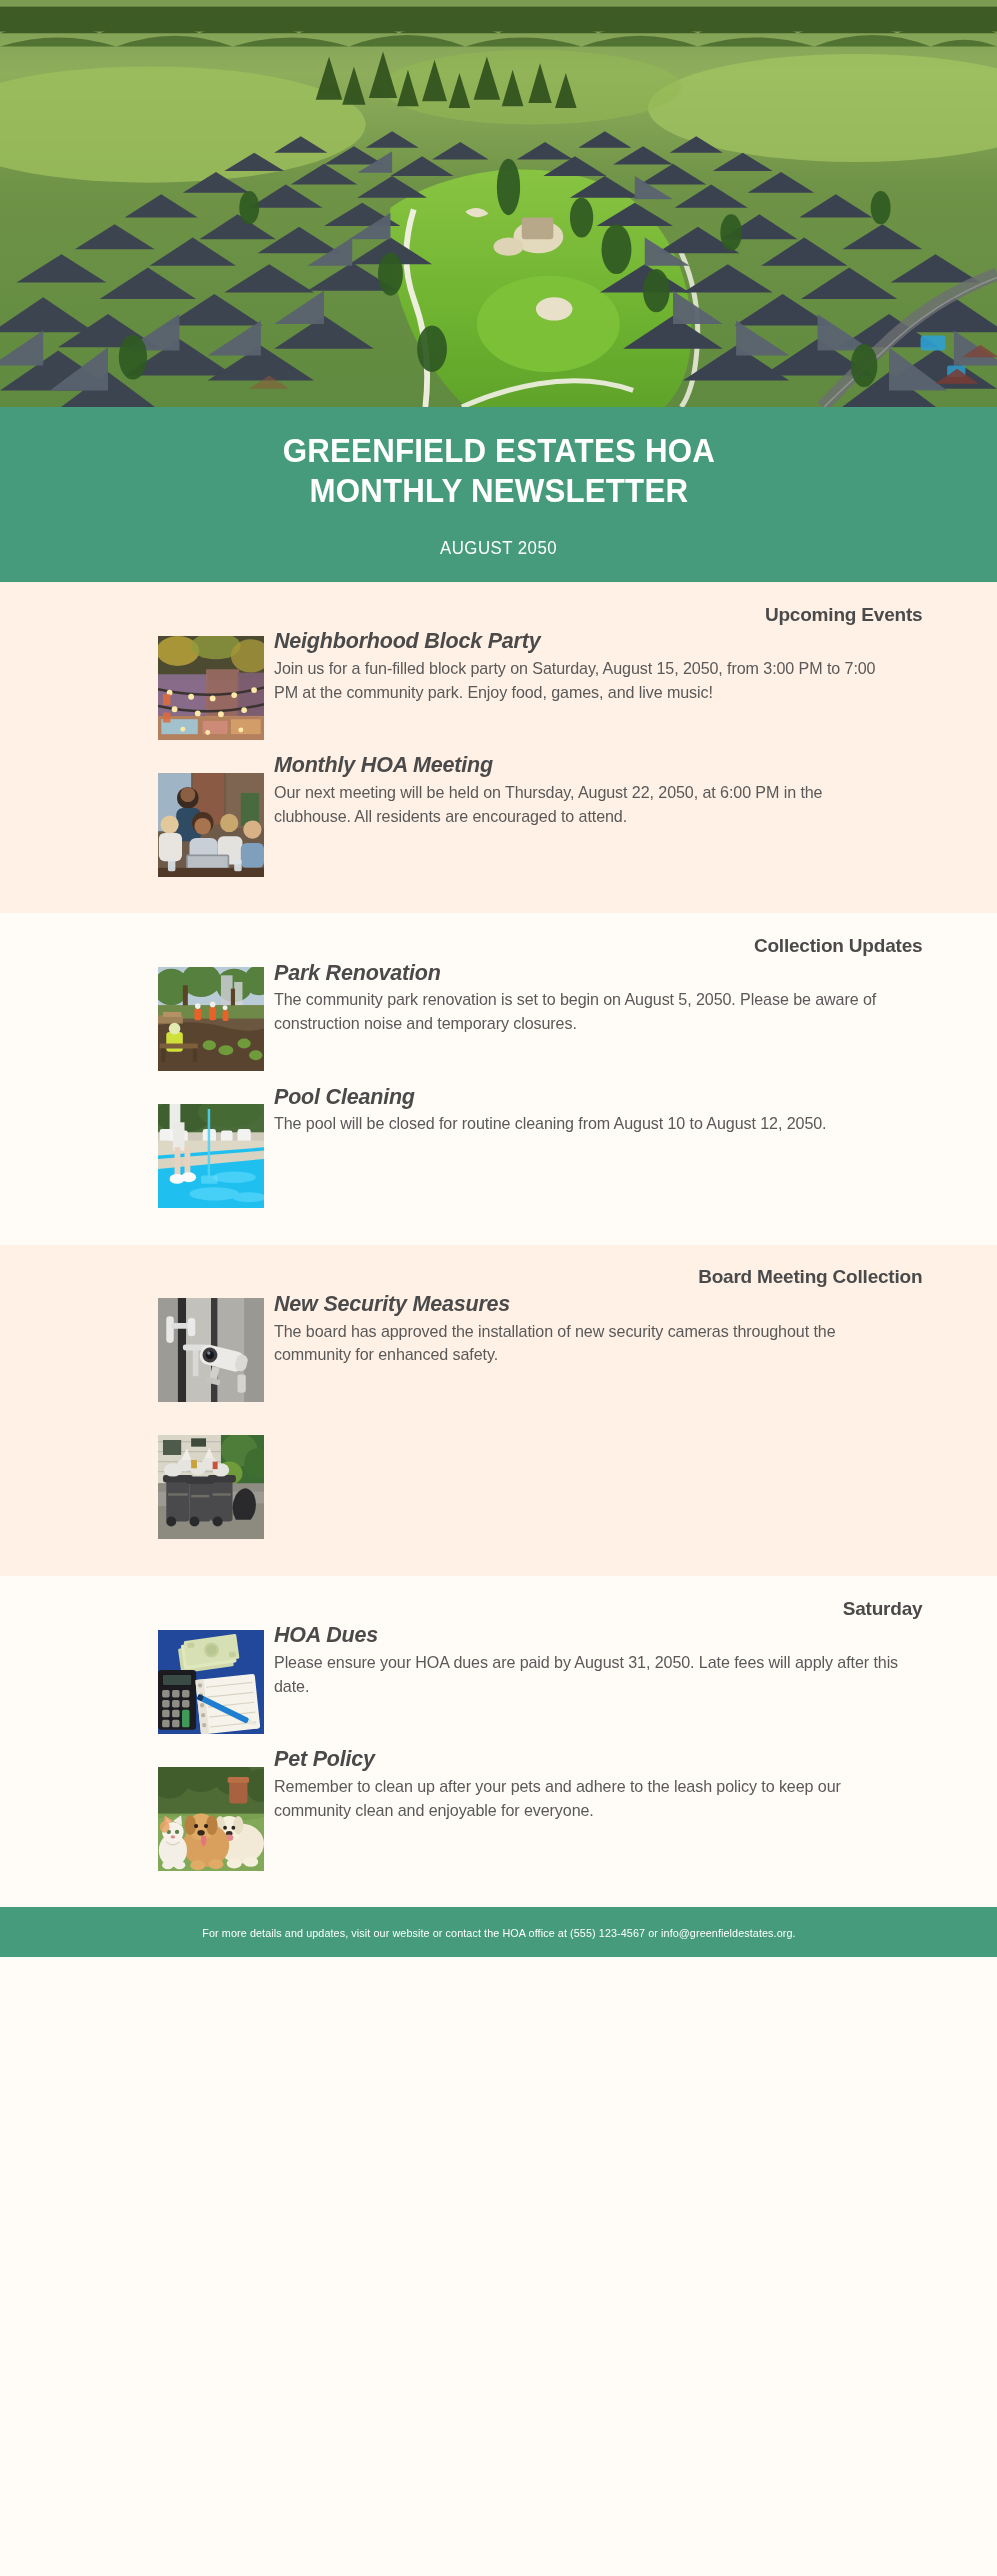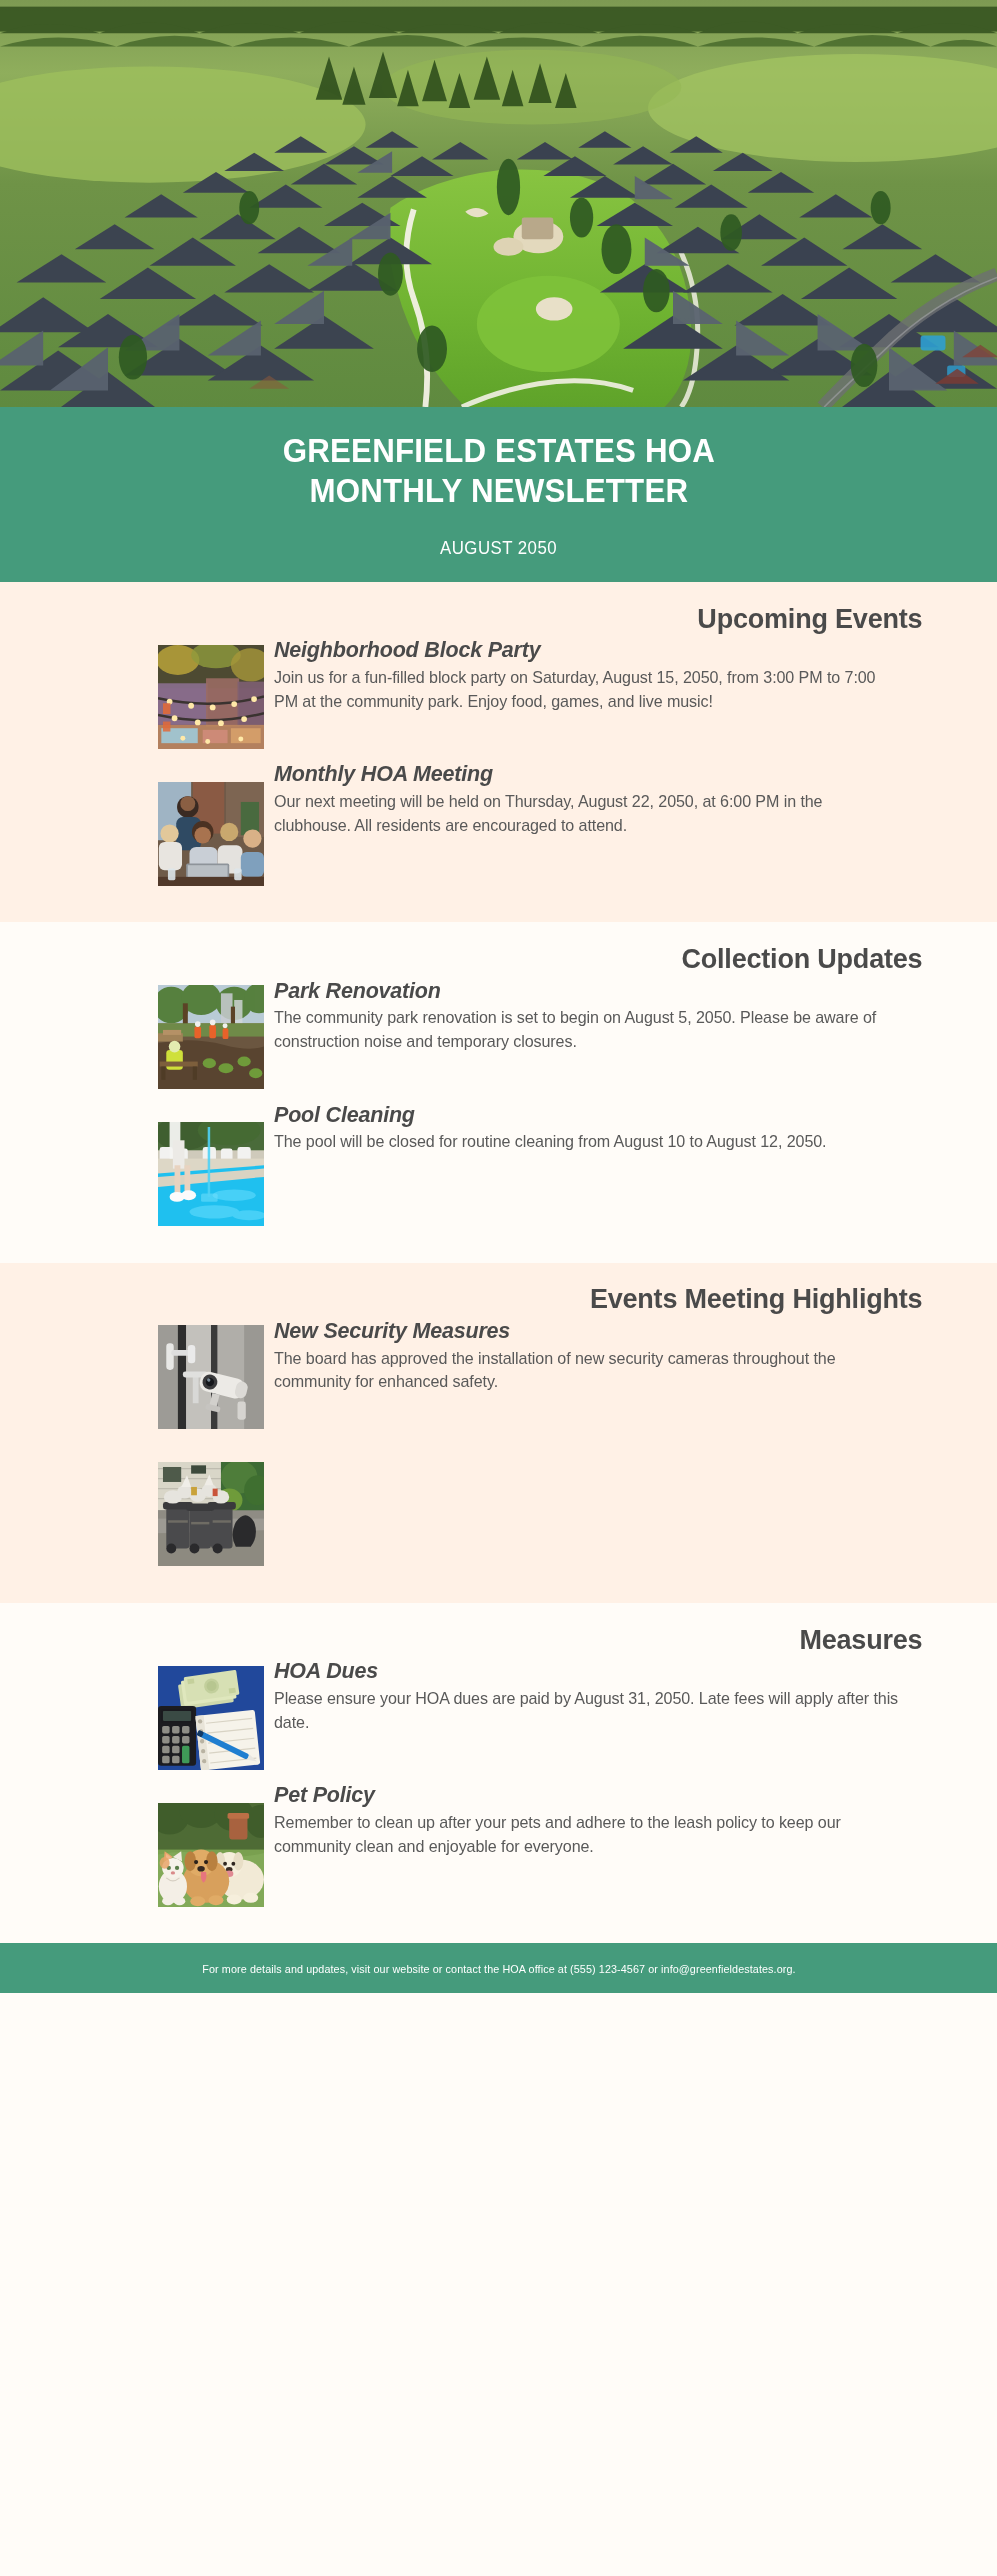--- a/index.html
+++ b/index.html
@@ -42,21 +42,21 @@
 
   
   .section { width:997px; padding:21.6px 0 25px 0; }
   .section.cream { background:#FFF1E6; }
   .section.light { background:#FFFCF8; }
 
   .sec-inner { width:881px; margin:0 auto; }
 
   .sec-heading {
     text-align:right;
-    font-size:27px; font-weight:bold;
+    font-size:19px; font-weight:bold;
     color:#4A4A4A;
     letter-spacing:-0.2px;
     padding-right:16.6px;
     margin-bottom:1.7px;
   }
 
   .item { display:flex; align-items:flex-start; margin-bottom:11.6px; }
   .item-media { width:216px; flex:0 0 216px; display:flex; justify-content:flex-end; padding-right:10px; padding-top:21.6px; }
   .thumb { width:106px; height:104px; overflow:hidden; display:block; background:#ddd; }
   .thumb svg { display:block; width:106px; height:104px; }
@@ -447,21 +447,21 @@
       <div class="item-body">
         <div class="item-title">Pool Cleaning</div>
         <div class="item-text">The pool will be closed for routine cleaning from August 10 to August 12, 2050.</div>
       </div>
     </div>
   </div>
 </div>
 
 <div class="section cream">
   <div class="sec-inner">
-    <div class="sec-heading">Events Meeting Highlights</div>
+    <div class="sec-heading">Board Meeting Collection</div>
 
     <div class="item tight">
       <div class="item-media">
         <span class="thumb">
           <svg viewBox="0 0 128 125" preserveAspectRatio="none">
             <rect width="128" height="125" fill="#b7b5b0"></rect>
             <rect x="0" y="0" width="24" height="125" fill="#9d9b96"></rect>
             <rect x="24" y="0" width="10" height="125" fill="#2e2e2e"></rect>
             <rect x="34" y="0" width="30" height="125" fill="#c3c1bc"></rect>
             <rect x="64" y="0" width="8" height="125" fill="#3a3a3a"></rect>
@@ -546,21 +546,21 @@
             </g>
           </svg>
         </span>
       </div>
     </div>
   </div>
 </div>
 
 <div class="section light">
   <div class="sec-inner">
-    <div class="sec-heading">Measures</div>
+    <div class="sec-heading">Saturday</div>
 
     <div class="item tight">
       <div class="item-media">
         <span class="thumb">
           <svg viewBox="0 0 128 125" preserveAspectRatio="none">
             <rect width="128" height="125" fill="#21489b"></rect>
             <g transform="rotate(-8 58 34)">
               <rect x="26" y="18" width="64" height="30" rx="2" fill="#cfd9ac"></rect>
               <rect x="30" y="14" width="64" height="30" rx="2" fill="#dfe7bd"></rect>
               <rect x="34" y="10" width="64" height="30" rx="2" fill="#d7e0b4"></rect>

